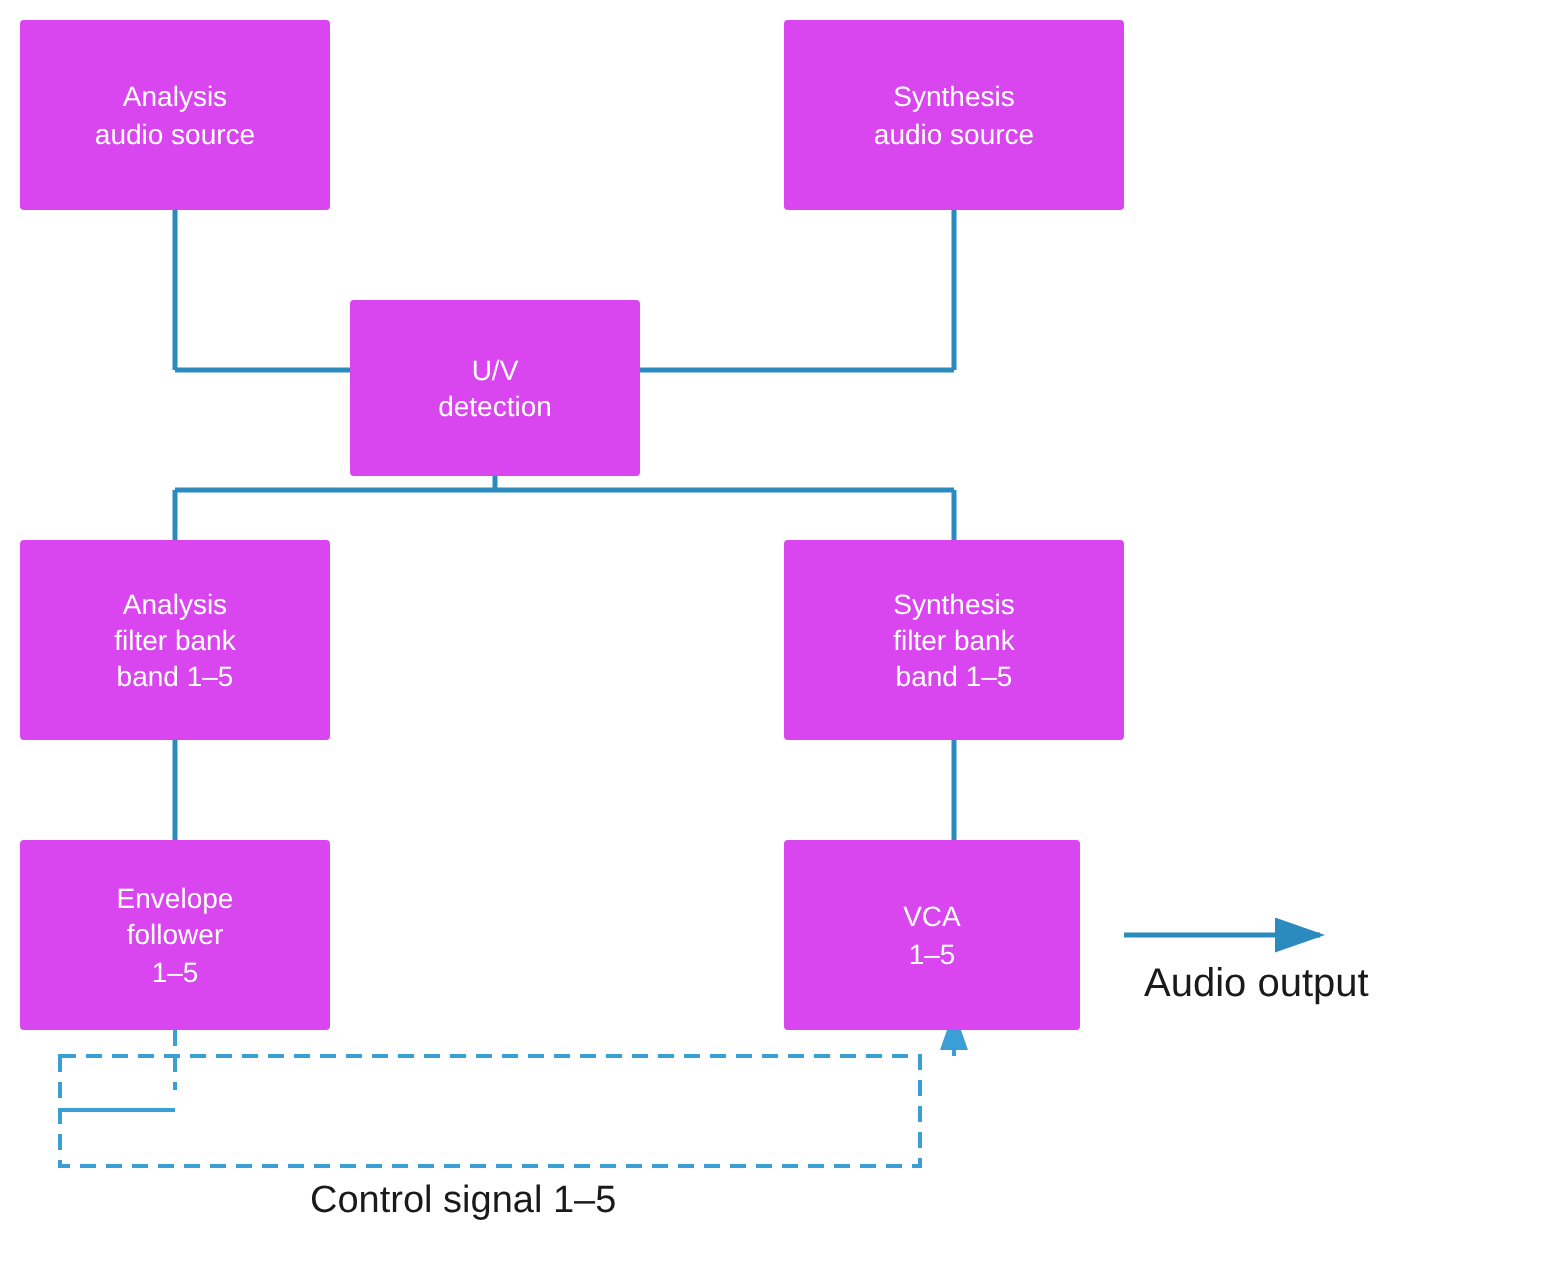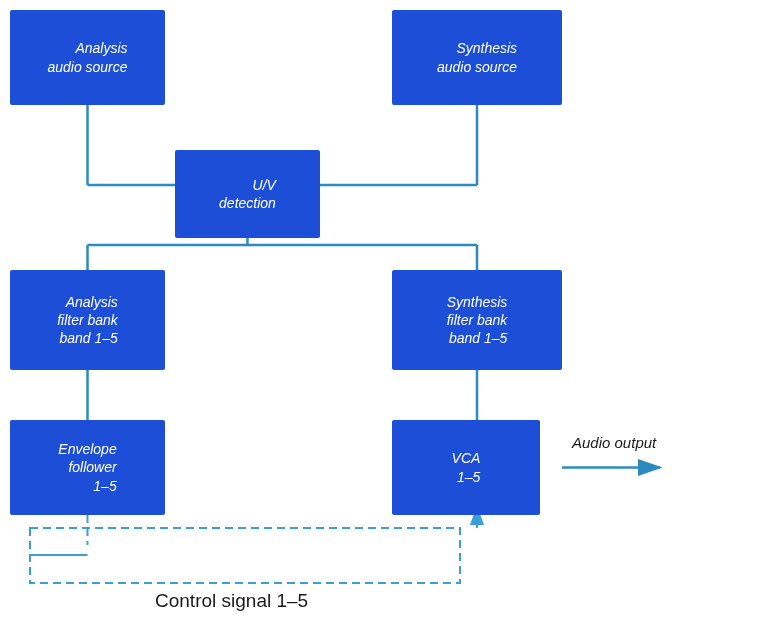--- a/index.html
+++ b/index.html
@@ -11,31 +11,30 @@
       position: relative;
       overflow: hidden;
     }
     .diagram {
       position: relative;
       width: 772px;
       height: 642px;
     }
     .block {
       position: absolute;
-      background: #1d4ed8;
+      background: #d946ef;
       color: #fff;
-      text-align: right;
+      text-align: center;
       display: flex;
       align-items: center;
       justify-content: center;
       font-size: 14px;
       line-height: 1.3;
       padding: 6px;
       border-radius: 2px;
-      font-style: italic;
     }
     
     svg.connectors {
       position: absolute;
       top: 0; left: 0;
       width: 772px;
       height: 642px;
       pointer-events: none;
     }
     .label-text {
@@ -105,17 +104,17 @@
 filter bank
 band 1–5</div>
 
   <div class="block" style="left:10px; top:420px; width:155px; height:95px; white-space:pre-line;">Envelope
 follower
 1–5</div>
 
   <div class="block" style="left:392px; top:420px; width:148px; height:95px; white-space:pre-line;">VCA
 1–5</div>
 
-  <div class="label-text" style="left:572px; top:434px; font-size:15px;font-style:italic;">Audio output</div>
+  <div class="label-text" style="left:572px; top:481px; font-size:20px;">Audio output</div>
 
   <div class="label-text" style="left:155px; top:590px; font-size:19px; color:#1a1a1a;">Control signal 1–5</div>
 
 </div>
 
 </body></html>

